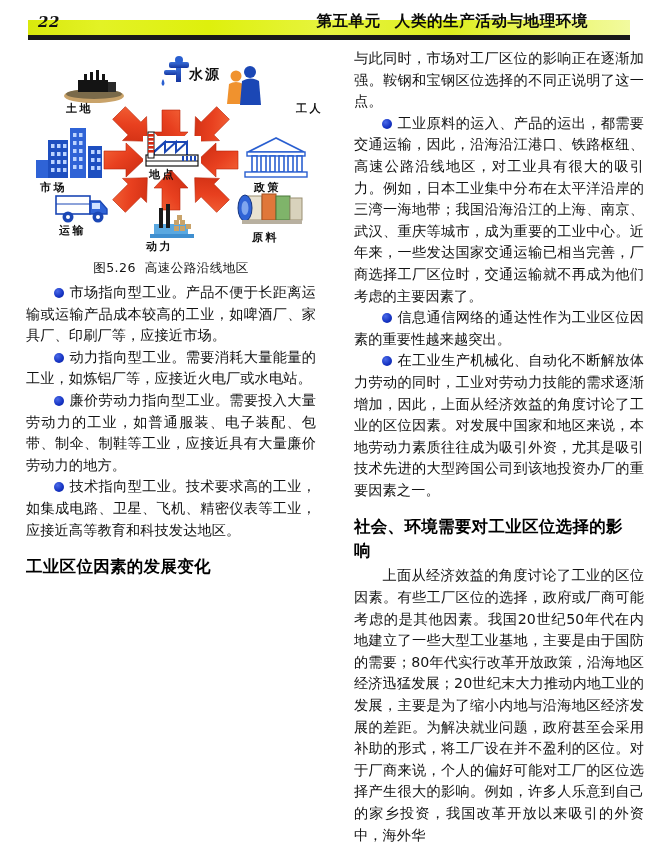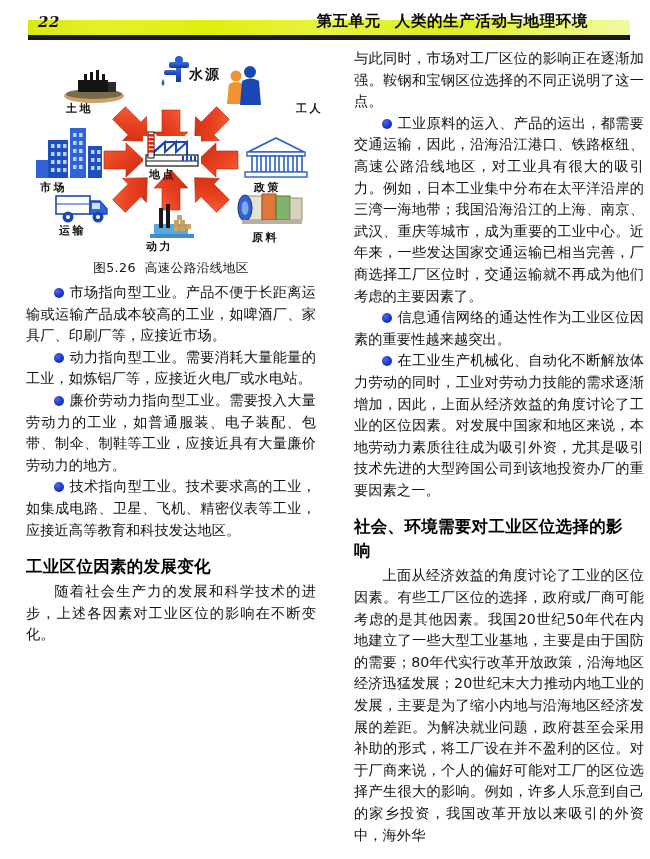--- a/index.html
+++ b/index.html
@@ -370,21 +370,20 @@
     </div>
   </div>
 
   <p class="para bullet"><span class="bullet-dot"></span><span>市场指向型工业。产品不便于长距离运输或运输产品成本较高的工业，如啤酒厂、家具厂、印刷厂等，应接近市场。</span></p>
   <p class="para bullet"><span class="bullet-dot"></span><span>动力指向型工业。需要消耗大量能量的工业，如炼铝厂等，应接近火电厂或水电站。</span></p>
   <p class="para bullet"><span class="bullet-dot"></span><span>廉价劳动力指向型工业。需要投入大量劳动力的工业，如普通服装、电子装配、包带、制伞、制鞋等工业，应接近具有大量廉价劳动力的地方。</span></p>
   <p class="para bullet"><span class="bullet-dot"></span><span>技术指向型工业。技术要求高的工业，如集成电路、卫星、飞机、精密仪表等工业，应接近高等教育和科技发达地区。</span></p>
 
   <h2 class="heading">工业区位因素的发展变化</h2>
 
-  <p class="para indent"><span>随着社会生产力的发展和科学技术的进步，上述各因素对工业区位的影响在不断变化。</span></p>
 </div>
 
 <div class="col col-right">
   <p class="para"><span>与此同时，市场对工厂区位的影响正在逐渐加强。鞍钢和宝钢区位选择的不同正说明了这一点。</span></p>
   <p class="para bullet"><span class="bullet-dot"></span><span>工业原料的运入、产品的运出，都需要交通运输，因此，沿海沿江港口、铁路枢纽、高速公路沿线地区，对工业具有很大的吸引力。例如，日本工业集中分布在太平洋沿岸的三湾一海地带；我国沿海沿江的上海、南京、武汉、重庆等城市，成为重要的工业中心。近年来，一些发达国家交通运输已相当完善，厂商选择工厂区位时，交通运输就不再成为他们考虑的主要因素了。</span></p>
   <p class="para bullet"><span class="bullet-dot"></span><span>信息通信网络的通达性作为工业区位因素的重要性越来越突出。</span></p>
   <p class="para bullet"><span class="bullet-dot"></span><span>在工业生产机械化、自动化不断解放体力劳动的同时，工业对劳动力技能的需求逐渐增加，因此，上面从经济效益的角度讨论了工业的区位因素。对发展中国家和地区来说，本地劳动力素质往往成为吸引外资，尤其是吸引技术先进的大型跨国公司到该地投资办厂的重要因素之一。</span></p>
 
   <h2 class="heading">社会、环境需要对工业区位选择的影响</h2>
 

